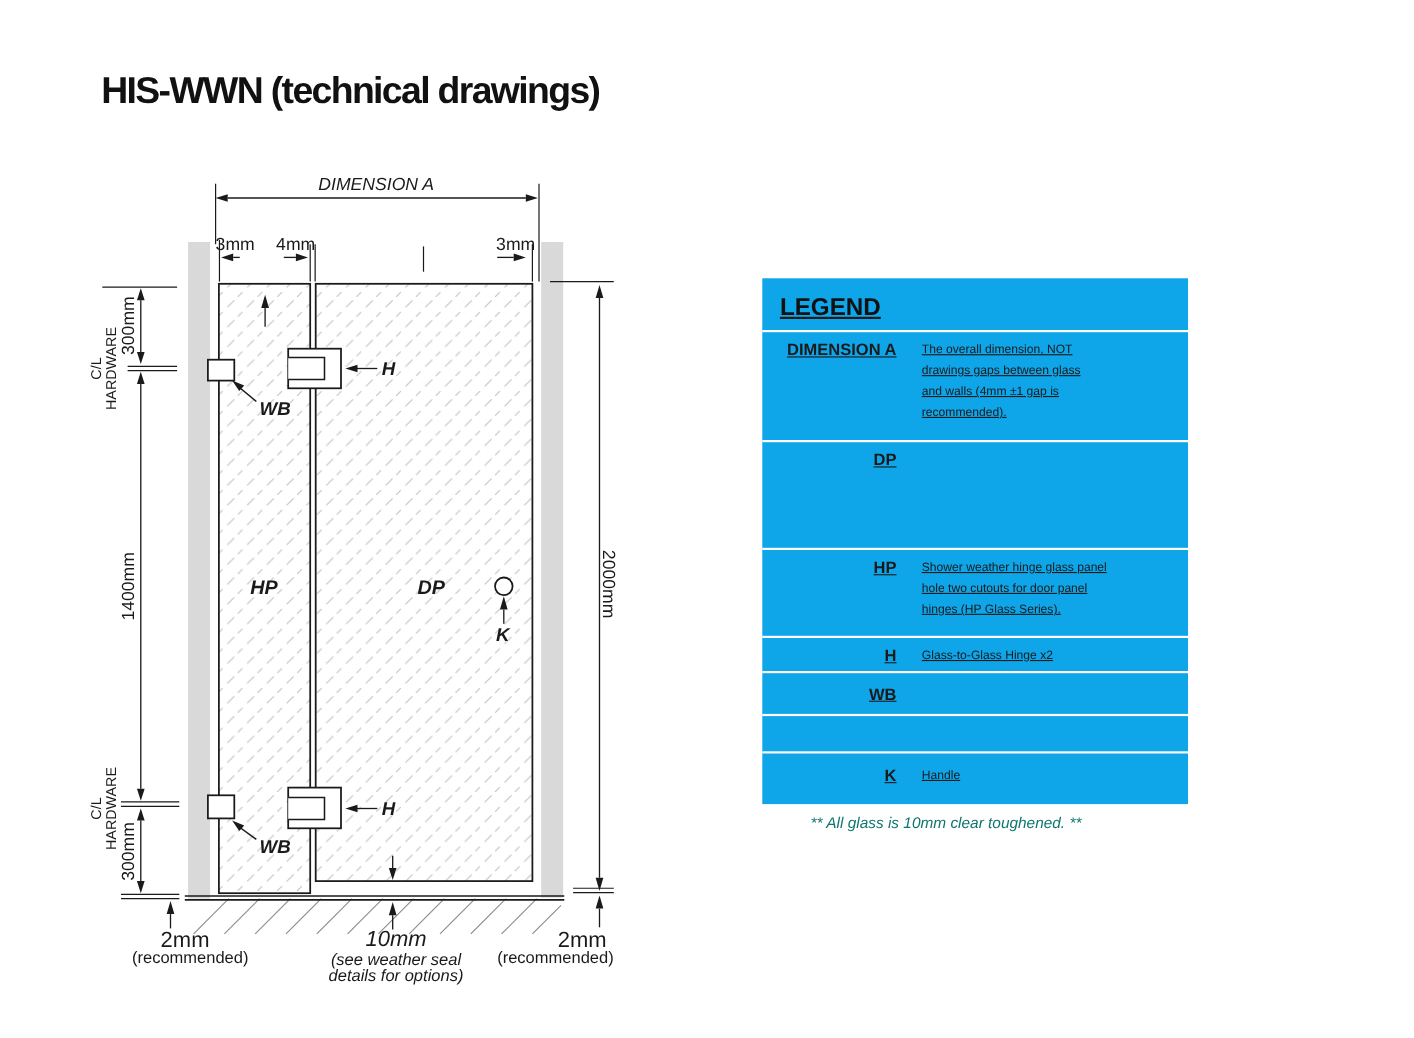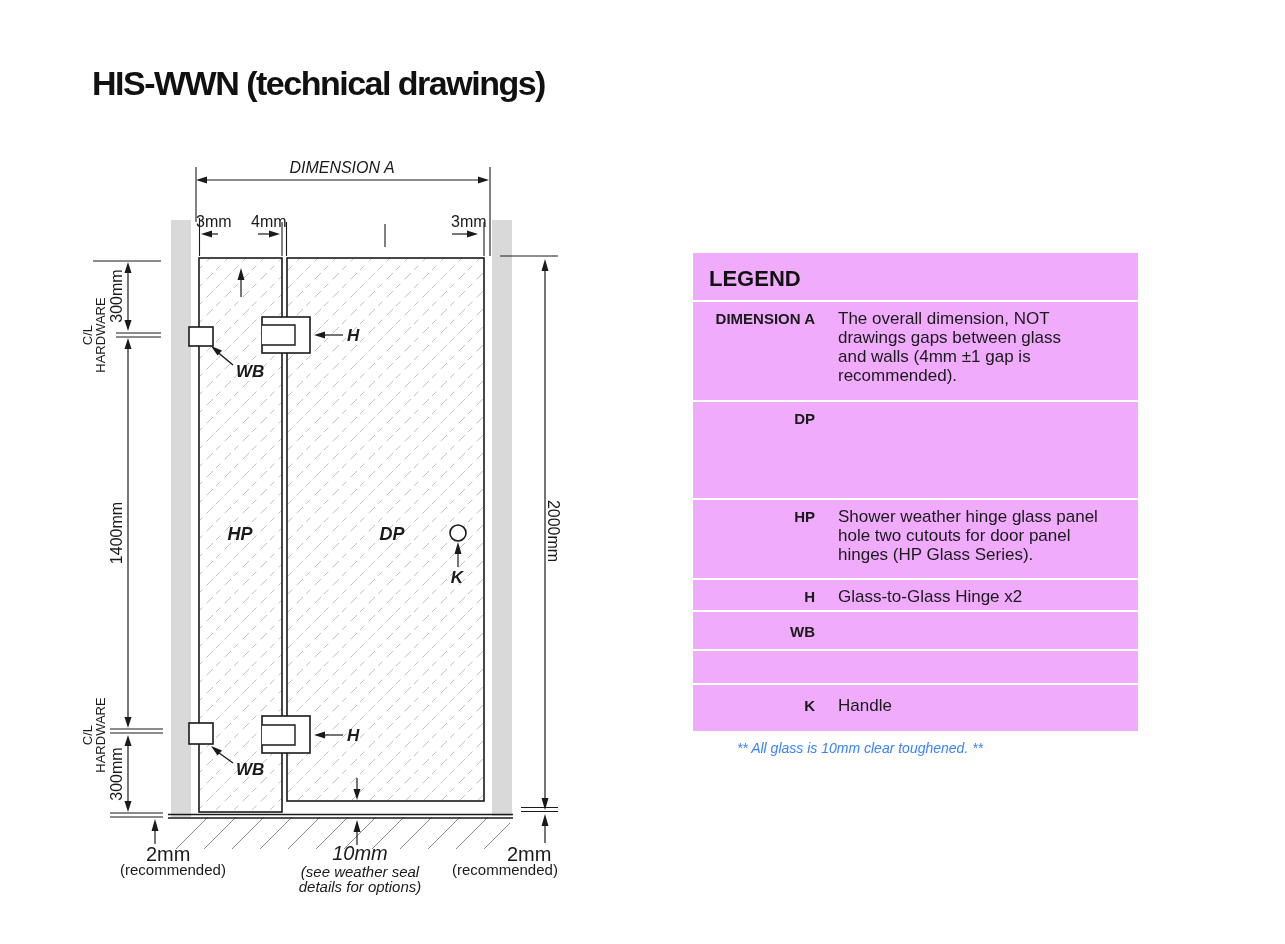--- a/index.html
+++ b/index.html
@@ -8,49 +8,49 @@
     font-family:"Liberation Sans", sans-serif;color:#1a1a1a;overflow:hidden;
   }
   .page-title{
     position:absolute;left:92px;top:64px;margin:0;
     font-size:34px;font-weight:bold;letter-spacing:-1.5px;color:#111;
     white-space:nowrap;
   }
   .drawing-svg{position:absolute;left:0;top:0;}
   
   .legend{
-    position:absolute;left:693px;top:253px;width:445px;
-    background:#f0abfc;overflow:visible;
+    position:absolute;left:693px;top:253px;width:387px;
+    background:#0ea5e9;overflow:visible;text-decoration:underline;
   }
   .legend-header{
     padding:13px 0 6px 16px;font-size:22px;font-weight:bold;color:#111;
     height:28px;box-sizing:content-box;
   }
   .legend-row{
     display:flex;align-items:flex-start;border-top:2px solid #ffffff;
     padding:7px 0 0 16px;box-sizing:border-box;
   }
   .legend-term{
     flex:0 0 106px;text-align:right;font-weight:bold;font-size:15px;line-height:19px;
   }
   .legend-def{
-    margin-left:23px;font-size:17px;line-height:19px;
+    margin-left:23px;font-size:11px;line-height:19px;
   }
   .legend-def span{display:block;}
   .row-dim-a{height:100px;}
   .row-dp{height:98px;}
   .row-hp{height:80px;}
   .row-h{height:32px;}
   .row-wb{height:39px;padding-top:10px;}
   .row-wb .legend-def{white-space:nowrap;}
   .row-empty{height:34px;}
   .row-k{height:48px;padding-top:11px;}
   .footnote{
     position:absolute;left:670px;top:740px;width:380px;text-align:center;
-    font-size:14px;font-style:italic;color:#3b82f6;
+    font-size:14px;font-style:italic;color:#0f766e;
   }
 </style>
 </head>
 <body>
 
 <h1 class="page-title">HIS-WWN (technical drawings)</h1>
 
 <svg class="drawing-svg" width="1285" height="944" viewBox="0 0 1285 944" xmlns="http://www.w3.org/2000/svg">
   <defs>
     <pattern id="gh" width="18" height="18" patternUnits="userSpaceOnUse">

